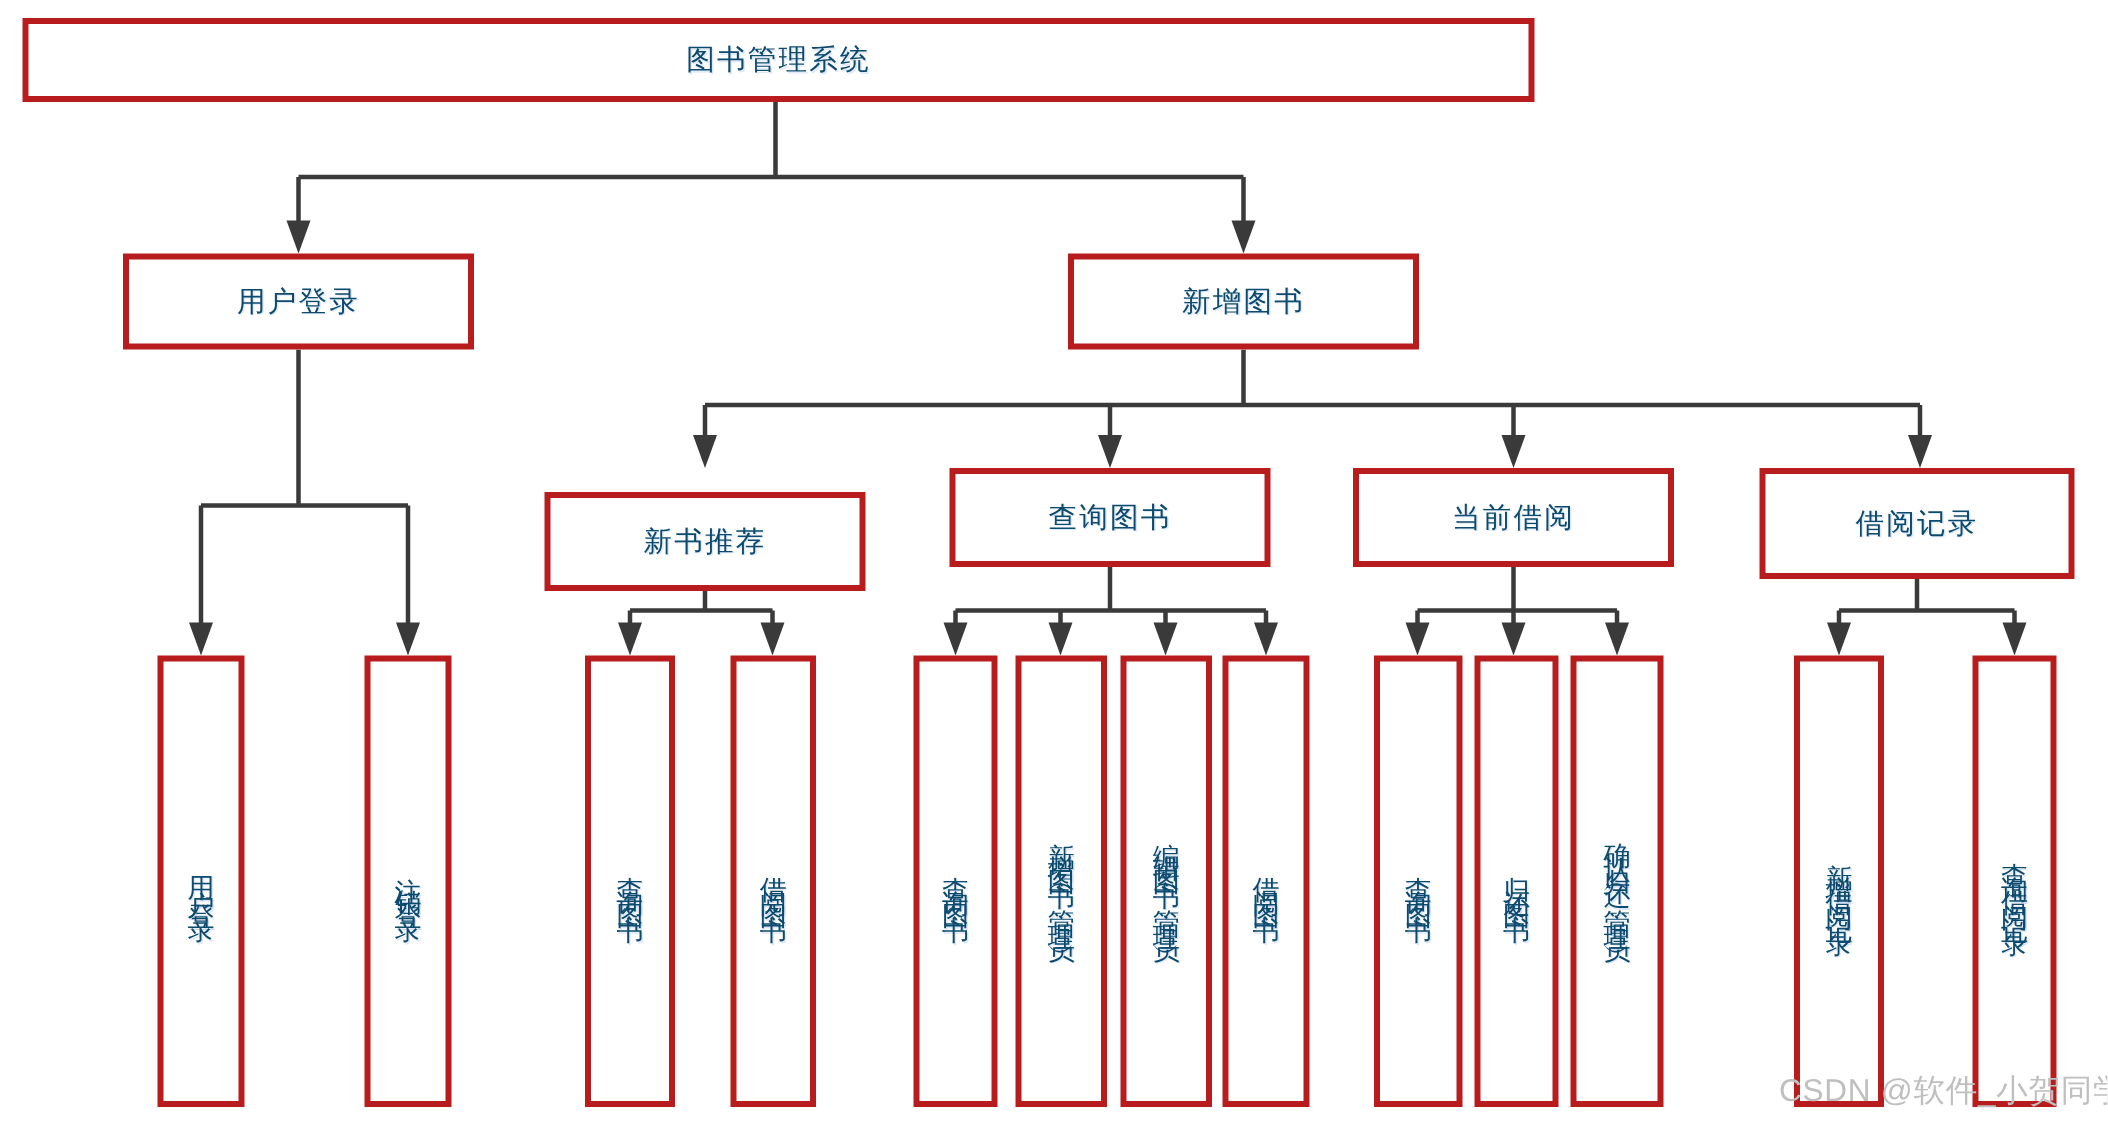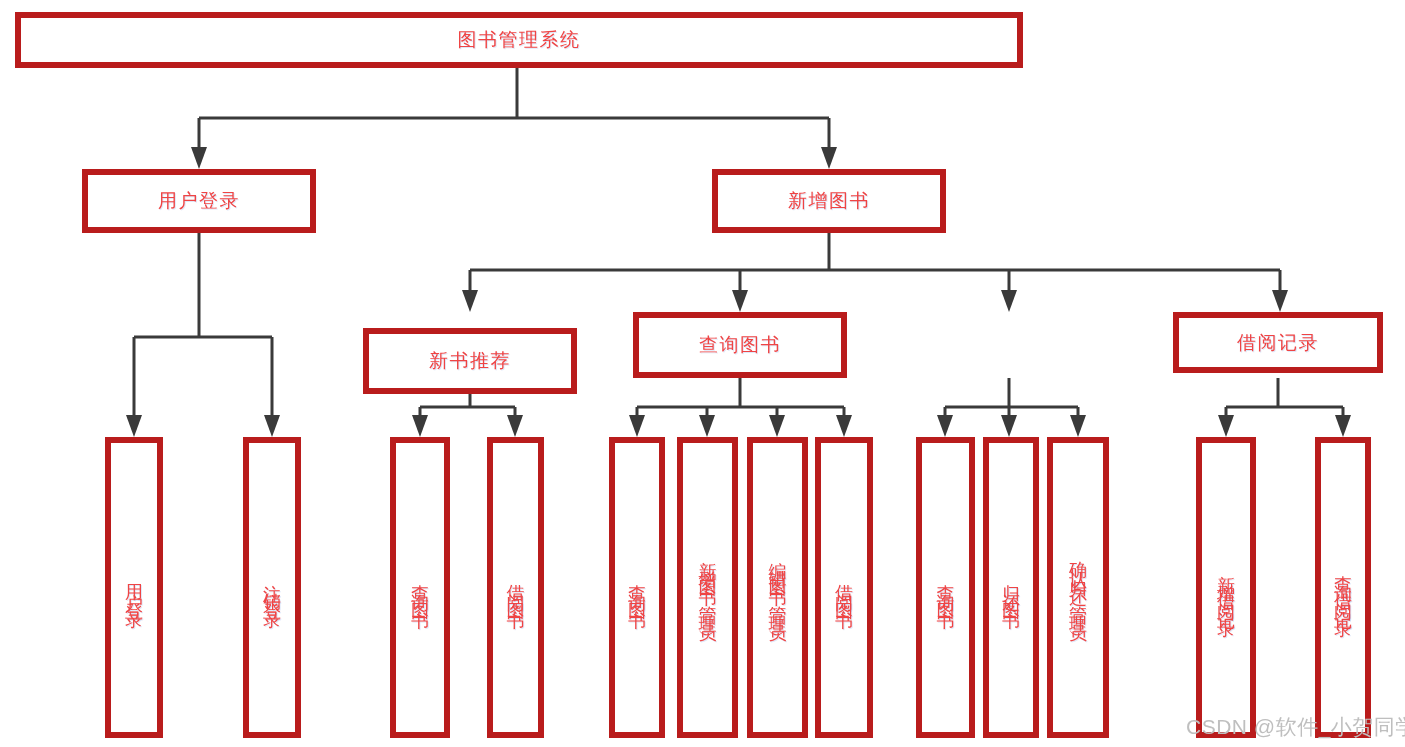--- a/index.html
+++ b/index.html
@@ -1,21 +1,21 @@
 <!DOCTYPE html>
 <html><head>
 <meta charset="utf-8">
 <style>
   html,body{margin:0;padding:0;background:#ffffff;}
   body{font-family:"Liberation Sans","DejaVu Sans",sans-serif;}
   .canvas{position:relative;width:1405px;height:747px;background:#ffffff;overflow:hidden;}
   .wires{position:absolute;left:0;top:0;width:1405px;height:747px;}
   .node{
-    position:absolute;background:#ffffff;border:6px solid #b91c1c;box-sizing:border-box;
-    display:flex;align-items:center;justify-content:center;color:#ef4444;
+    position:absolute;background:#ffffff;border:4px solid #b91c1c;box-sizing:border-box;
+    display:flex;align-items:center;justify-content:center;color:#0c4a6e;
   }
   .node span{text-shadow:1px 1px 0 rgba(150,178,235,0.30);}
   .hnode{font-size:19px;letter-spacing:1.5px;}
   .vnode span{
     writing-mode:vertical-rl;text-orientation:mixed;
     font-size:18px;line-height:1;letter-spacing:9px;
   }
   .watermark{
     position:absolute;left:1186px;top:713px;white-space:nowrap;
     font-size:21px;color:#bfbfbf;letter-spacing:0.5px;z-index:5;
@@ -86,21 +86,24 @@
   <div class="node hnode" style="left:712px;top:169px;width:234px;height:64px">
     <span>新增图书</span>
   </div>
 
   <div class="node hnode" style="left:363px;top:328px;width:214px;height:66px">
     <span>新书推荐</span>
   </div>
   <div class="node hnode" style="left:633px;top:312px;width:214px;height:66px">
     <span>查询图书</span>
   </div>
-  <div class="node hnode" style="left:1173px;top:312px;width:210px;height:61px">
+  <div class="node hnode" style="left:902px;top:312px;width:214px;height:66px">
+    <span>当前借阅</span>
+  </div>
+  <div class="node hnode" style="left:1173px;top:312px;width:210px;height:74px">
     <span>借阅记录</span>
   </div>
 
   <div class="node vnode" style="left:105px;top:437px;width:58px;height:301px">
     <span>用户登录</span>
   </div>
   <div class="node vnode" style="left:243px;top:437px;width:58px;height:301px">
     <span>注销登录</span>
   </div>
 

